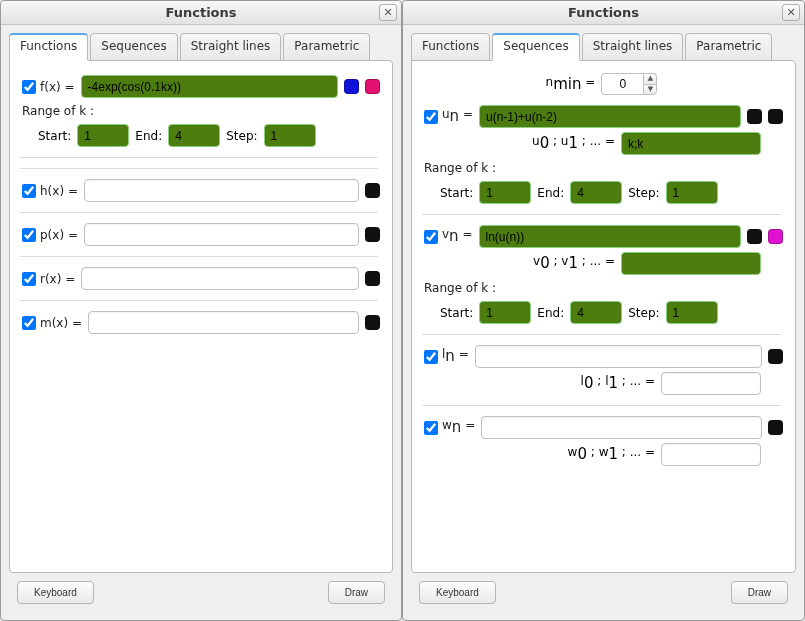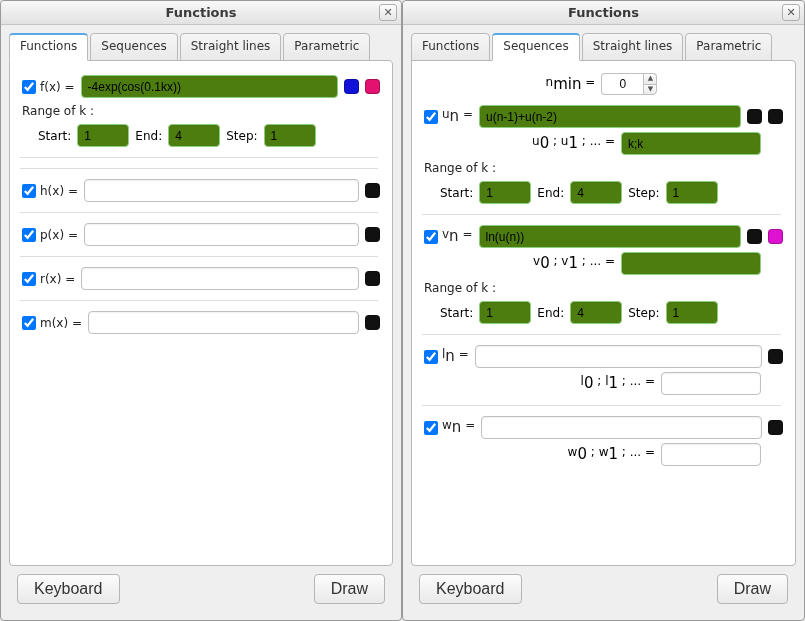--- a/index.html
+++ b/index.html
@@ -166,21 +166,21 @@
   .footer {
     display: flex;
     justify-content: space-between;
     padding: 8px 8px 8px 8px;
   }
   .btn {
     background: linear-gradient(#fcfcfc, #e9e9e9);
     border: 1px solid #b5b5b5;
     border-radius: 4px;
     padding: 5px 16px;
-    font-size: 16px;
+    font-size: 10px;
     color: #333;
     cursor: pointer;
   }
   .nmin-row {
     display: flex;
     align-items: center;
     justify-content: center;
     gap: 6px;
     margin: 2px 0 10px 0;
   }

